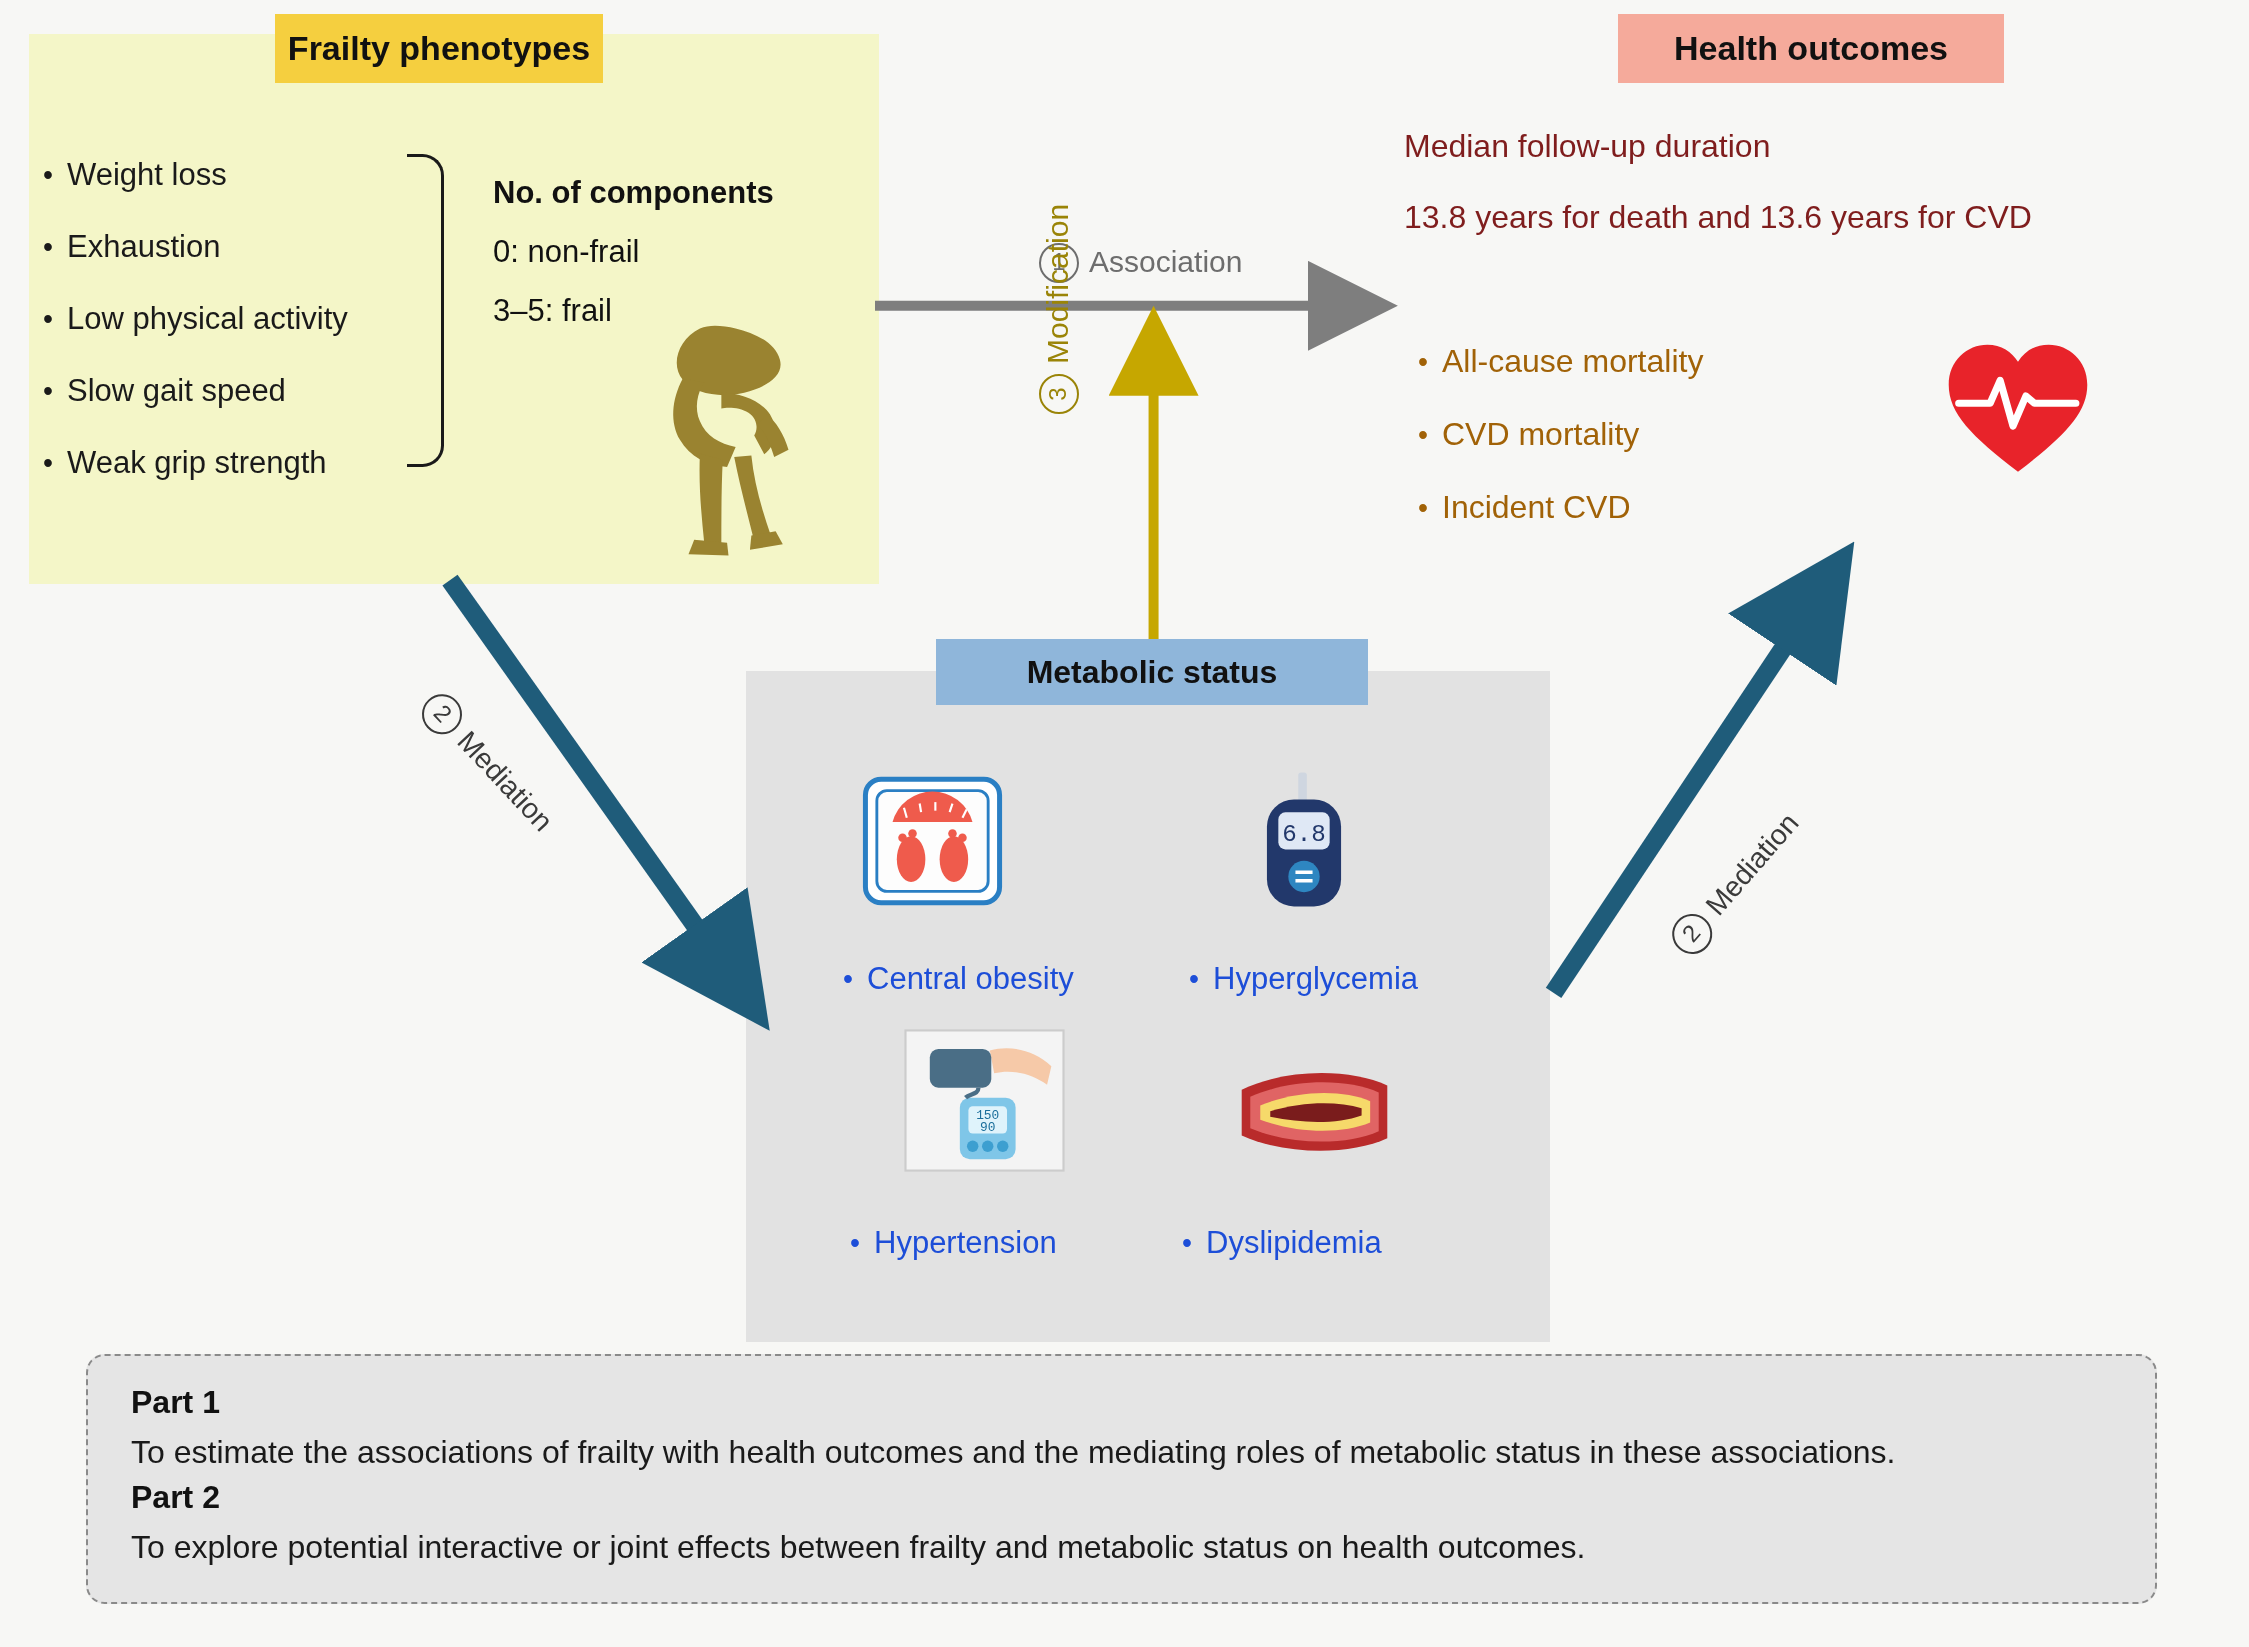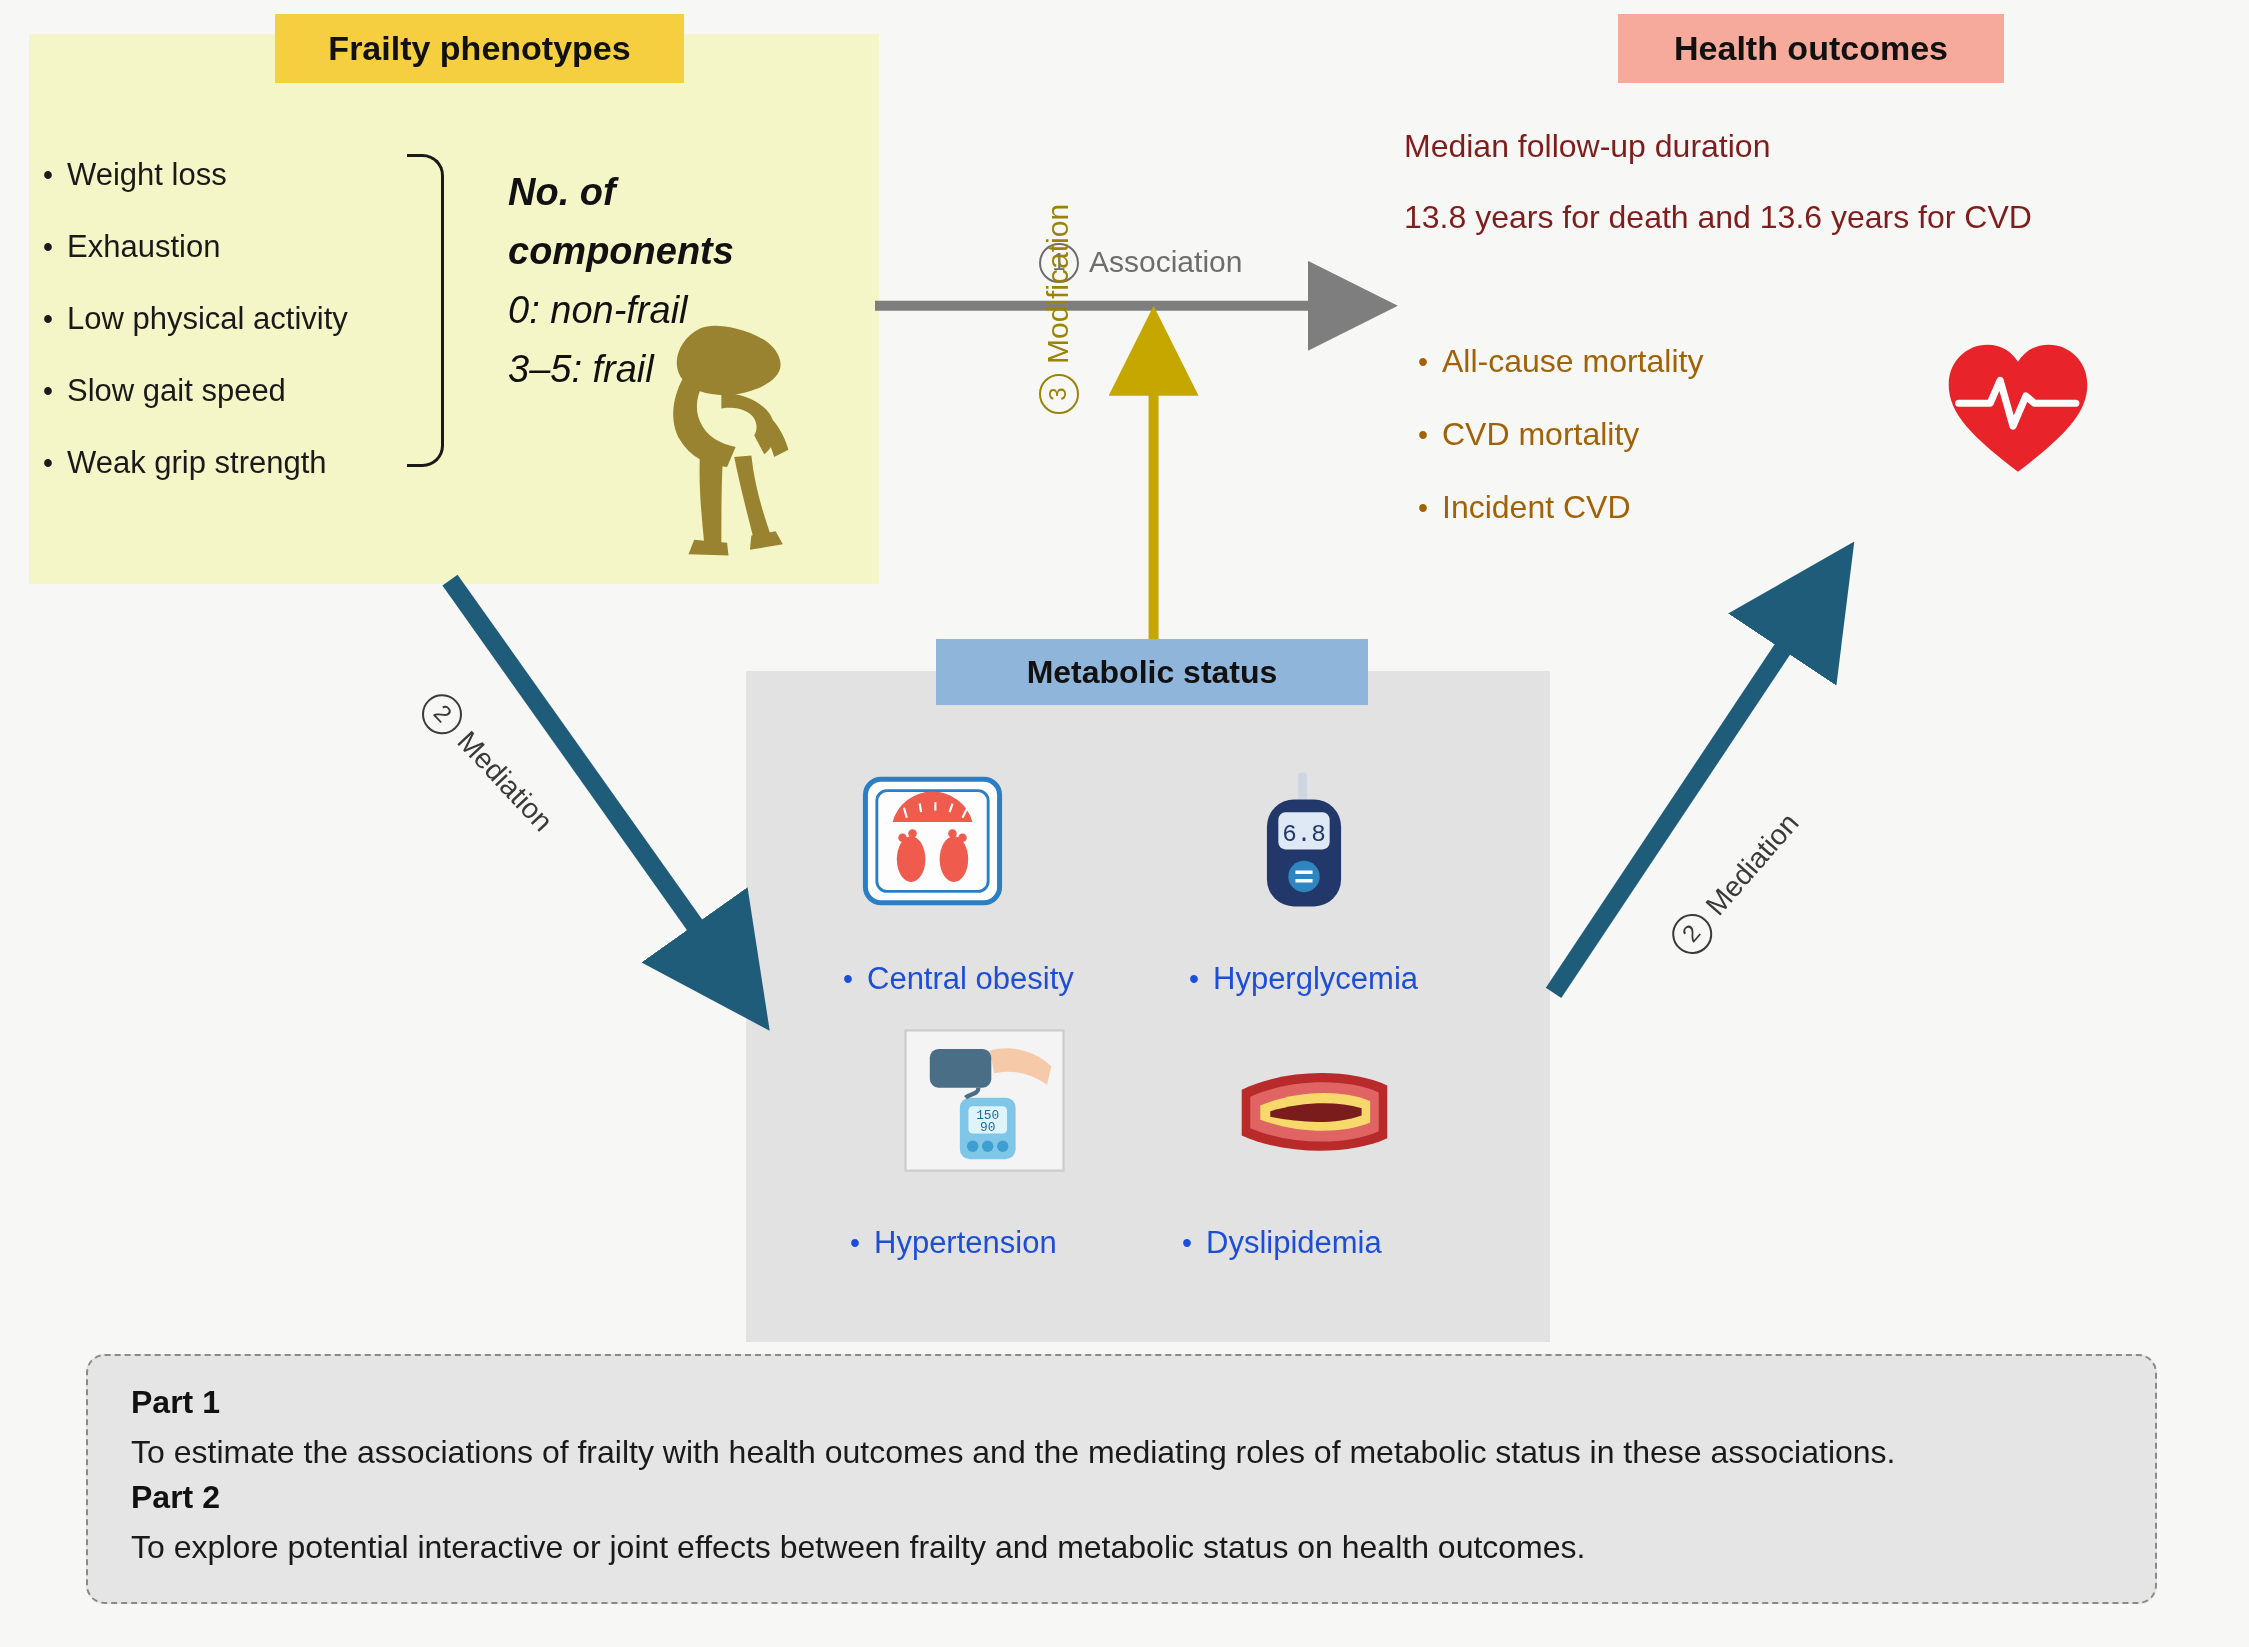--- a/index.html
+++ b/index.html
@@ -25,21 +25,21 @@
     left: 28.6px;
     top: 34px;
     width: 850px;
     height: 550px;
     background: #f4f6c8;
   }
   .frailty-title {
     position: absolute;
     left: 275px;
     top: 14.3px;
-    width: 409px;
+    width: 328px;
     height: 69px;
     background: #f5cf3f;
     display: flex;
     align-items: center;
     justify-content: center;
     font-size: 34px;
     font-weight: bold;
     color: #111;
     z-index: 5;
   }
@@ -67,25 +67,24 @@
     top: 154px;
     width: 34px;
     height: 307px;
     border: 3.6px solid #1a1a1a;
     border-left: none;
     border-radius: 0 21.4px 21.4px 0;
   }
 
   .components-block {
     position: absolute;
-    left: 508px;
+    left: 493px;
     top: 163px;
     width: 336px;
-    font-style: italic;
-    font-size: 38px;
+    font-size: 31px;
     line-height: 59px;
     color: #111;
   }
   .components-block .comp-head {
     font-weight: bold;
   }
 
   .frail-figure {
     position: absolute;
     left: 614px;

